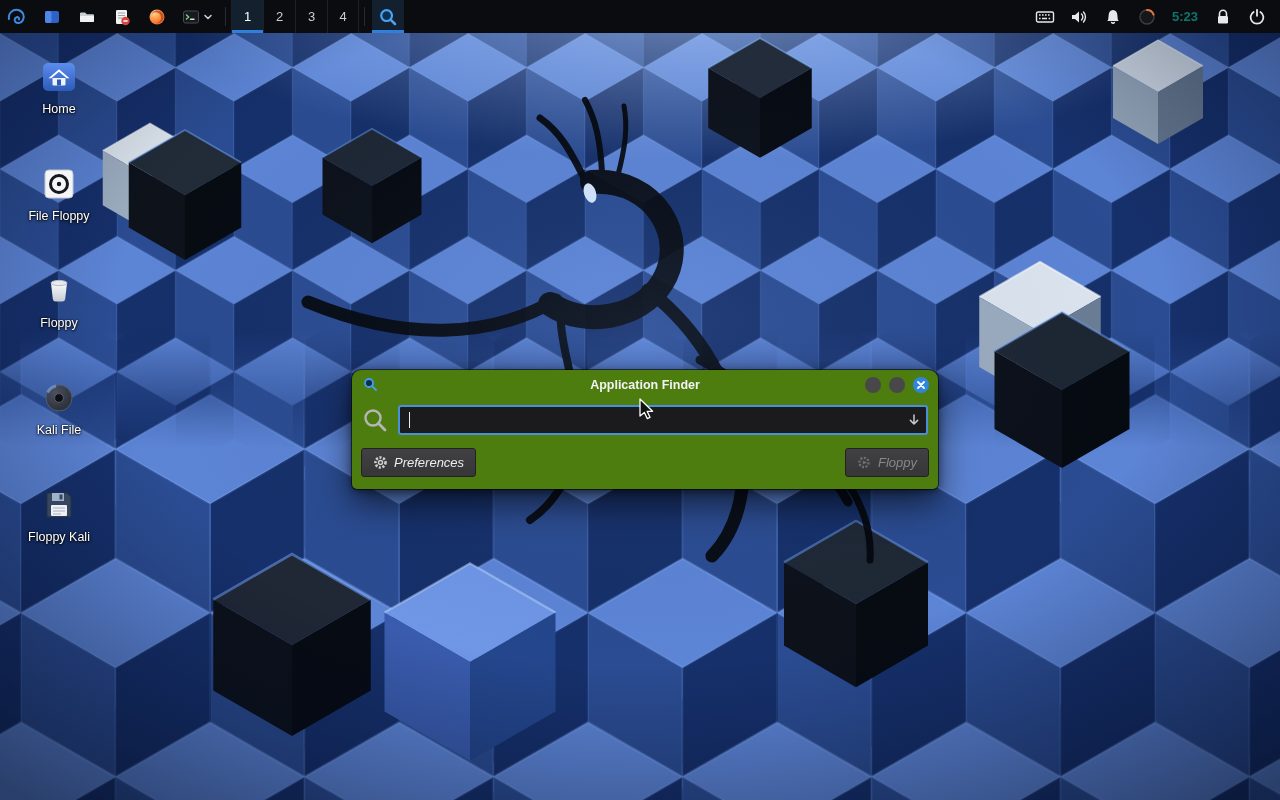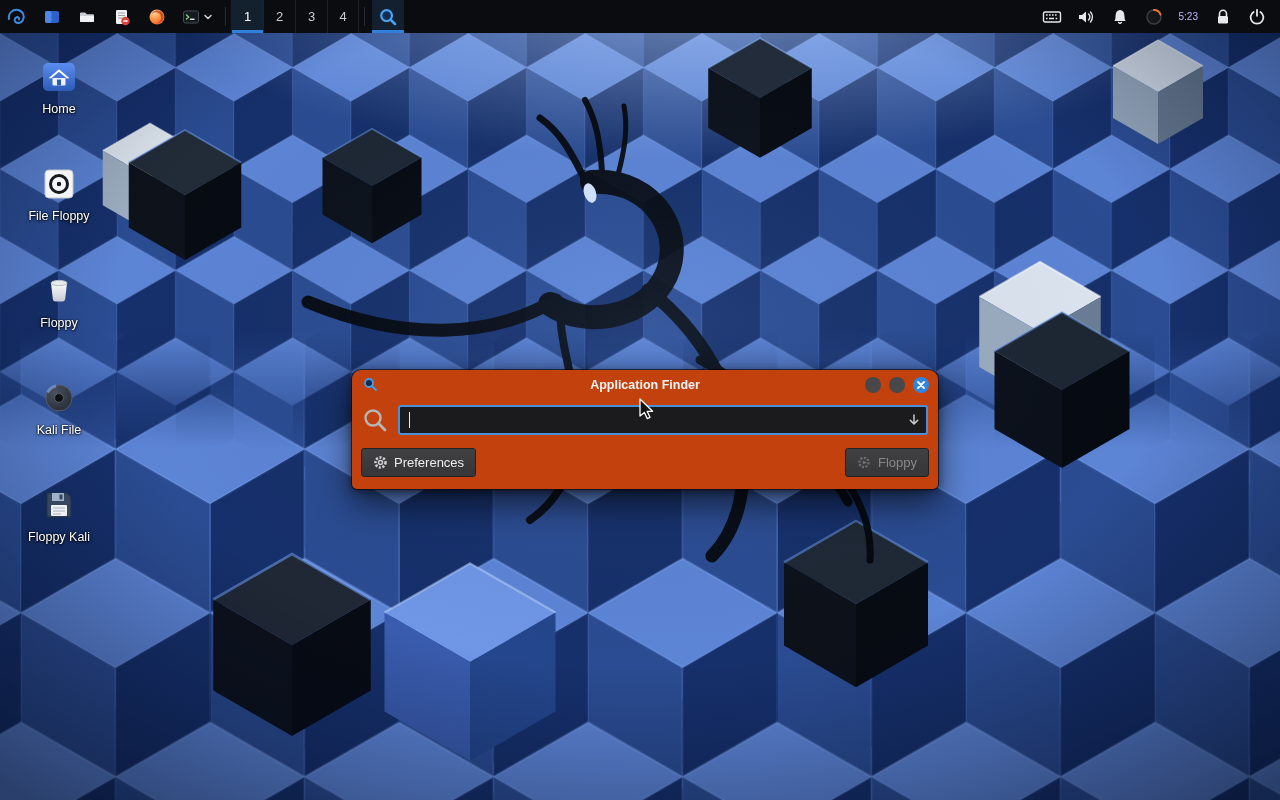--- a/index.html
+++ b/index.html
@@ -24,52 +24,52 @@
   .ws{width:32px;background:none;border:none;border-left:1px solid #1d2127;margin:0;padding:0;
       display:flex;align-items:center;justify-content:center;font-size:13px;color:#c9ccd1;
       font-family:inherit;}
   .ws:last-of-type{border-right:1px solid #1d2127;}
   .ws.active{color:#fff;background:#13202e;box-shadow:inset 0 -3px 0 #2f7fdb;}
   .task{width:32px;background:#122030;border:none;margin:0 0 0 2px;padding:0;display:flex;
         align-items:center;justify-content:center;box-shadow:inset 0 -3px 0 #2f7fdb;}
   .p-right{margin-left:auto;display:flex;align-items:center;padding-right:6px;}
   .p-ico{width:34px;height:33px;background:none;border:none;margin:0;padding:0;
          display:flex;align-items:center;justify-content:center;}
-  .p-clock{background:none;border:none;color:#c4b5fd;font-size:10px;font-weight:400;
+  .p-clock{background:none;border:none;color:#0f766e;font-size:13px;font-weight:700;
            padding:0 8px;font-family:inherit;}
 
   
   .dicon{position:absolute;left:11px;width:96px;z-index:2;display:flex;flex-direction:column;
          align-items:center;gap:6px;}
   .dicon .ic{width:40px;height:40px;}
   .dicon .lbl{font-size:12.5px;color:#fff;text-align:center;line-height:1.1;
               text-shadow:0 1px 3px #000,0 0 2px #000;}
 
   
-  #appfinder{position:absolute;left:352px;top:370px;width:586px;z-index:5;background:#c2410c;
+  #appfinder{position:absolute;left:352px;top:370px;width:586px;z-index:5;background:#4d7c0f;
              border-radius:9px 9px 5px 5px;
              box-shadow:0 14px 34px rgba(0,0,0,.6),0 2px 8px rgba(0,0,0,.5),0 0 0 1px rgba(0,0,0,.55);}
   .af-title{height:30px;position:relative;display:flex;align-items:center;padding:0 8px;}
   .af-ticon{position:absolute;left:11px;top:7px;}
   .af-tlabel{flex:1;text-align:center;font-size:12.5px;font-weight:700;color:#f2f2f2;}
   .af-controls{position:absolute;right:9px;top:7px;display:flex;gap:8px;}
   .wbtn{width:16px;height:16px;border-radius:50%;border:none;background:#48484b;padding:0;
         display:flex;align-items:center;justify-content:center;}
   .wbtn.close{background:#2f86e0;}
   .af-search{display:flex;align-items:center;gap:9px;padding:5px 10px 7px;}
   .af-inputwrap{position:relative;flex:1;height:30px;}
   .af-input{width:100%;height:30px;box-sizing:border-box;background:#1b1b1d;
             border:2px solid #4a90d9;border-radius:3px;color:#fff;outline:none;
             font:13px "Liberation Sans",sans-serif;padding:0 26px 0 10px;}
   .caret{position:absolute;left:11px;top:7px;width:1.3px;height:16px;background:#ededed;}
   .combo{position:absolute;right:7px;top:8px;}
   .af-actions{display:flex;justify-content:space-between;align-items:center;padding:6px 9px 12px;}
   .af-btn{height:29px;display:inline-flex;align-items:center;gap:6px;padding:0 11px;
           background:linear-gradient(#414144,#363638);border:1px solid #222;border-radius:3px;
-          color:#eceded;font-size:13px;font-family:inherit;}
+          color:#eceded;font-size:13px;font-family:inherit;font-style:italic;}
   .af-btn.disabled{color:#87888a;}
   .af-btn.disabled svg{opacity:.55;}
 
   #cursor{position:absolute;left:636px;top:397px;z-index:9;}
 </style>
 </head>
 <body>
 
 <svg id="wallpaper" width="1280" height="800" viewBox="0 0 1280 800" preserveAspectRatio="none">
   <defs>

